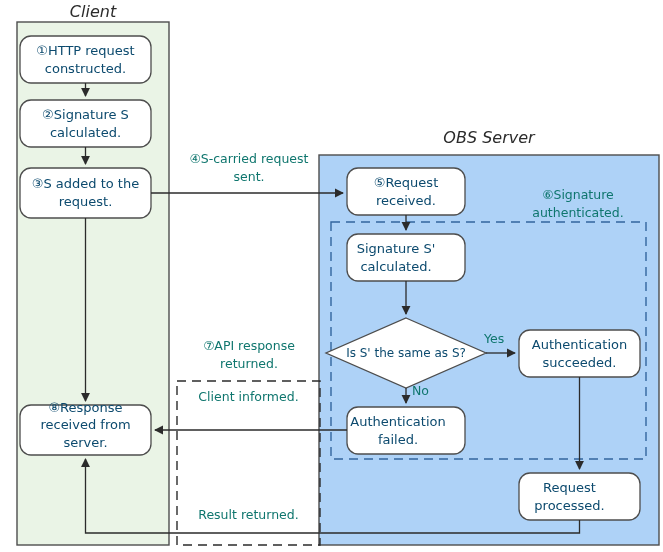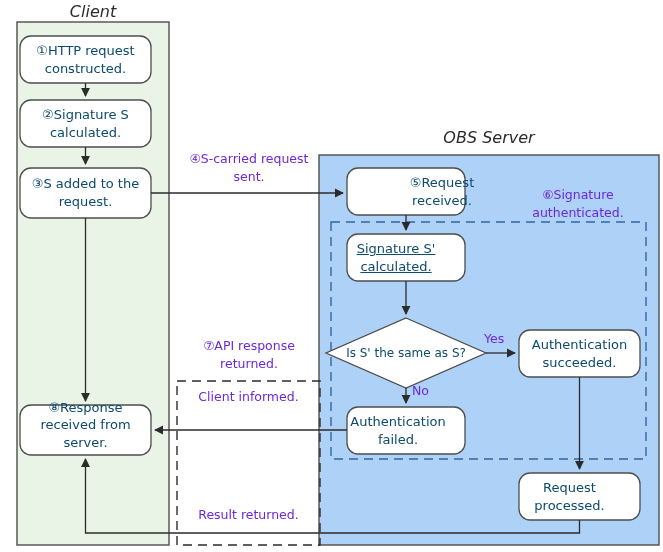--- a/index.html
+++ b/index.html
@@ -37,21 +37,21 @@
     justify-content: center;
     text-align: center;
     font-size: 13px;
     color: #0c4a6e;
     line-height: 1.35;
     pointer-events: none;
   }
   .edgelbl {
     position: absolute;
     font-size: 12.5px;
-    color: #6d28d9;
+    color: #0f766e;
     text-align: center;
     line-height: 1.45;
   }
 </style>
 </head>
 <body>
 
 <div id="canvas">
 
   <svg width="663" height="552">
@@ -97,22 +97,22 @@
   </svg>
 
   <div class="ttl" style="left:17px; top:2px; width:152px;">Client</div>
   <div class="ttl" style="left:389px; top:128px; width:200px;">OBS Server</div>
 
   <div class="nodetext" style="left:22px; top:38px; width:127px; height:43px;">①HTTP request constructed.</div>
   <div class="nodetext" style="left:22px; top:102px; width:127px; height:43px;">②Signature S calculated.</div>
   <div class="nodetext" style="left:22px; top:170px; width:127px; height:46px;">③S added to the request.</div>
   <div class="nodetext" style="left:22px; top:407px; width:127px; height:36px;">⑧Response received from server.</div>
 
-  <div class="nodetext" style="left:349px; top:170px; width:114px; height:43px;margin-left:36px;">⑤Request received.</div>
-  <div class="nodetext" style="left:349px; top:236px; width:94px; height:43px;text-decoration:underline;">Signature S' calculated.</div>
+  <div class="nodetext" style="left:349px; top:170px; width:114px; height:43px;">⑤Request received.</div>
+  <div class="nodetext" style="left:349px; top:236px; width:94px; height:43px;">Signature S' calculated.</div>
   <div class="nodetext" style="left:336px; top:339px; width:140px; height:28px; font-size:12px;">Is S' the same as S?</div>
   <div class="nodetext" style="left:521px; top:332px; width:117px; height:43px;">Authentication succeeded.</div>
   <div class="nodetext" style="left:349px; top:409px; width:98px; height:43px;">Authentication failed.</div>
   <div class="nodetext" style="left:521px; top:475px; width:97px; height:43px;border-radius:20px;">Request processed.</div>
 
   <div class="edgelbl" style="left:508px; top:186px; width:140px;">⑥Signature authenticated.</div>
   <div class="edgelbl" style="left:183px; top:388px; width:131px;">Client informed.</div>
 
   <div class="edgelbl" style="left:178px; top:150px; width:142px;">④S-carried request sent.</div>
   <div class="edgelbl" style="left:178px; top:337px; width:142px;">⑦API response returned.</div>

